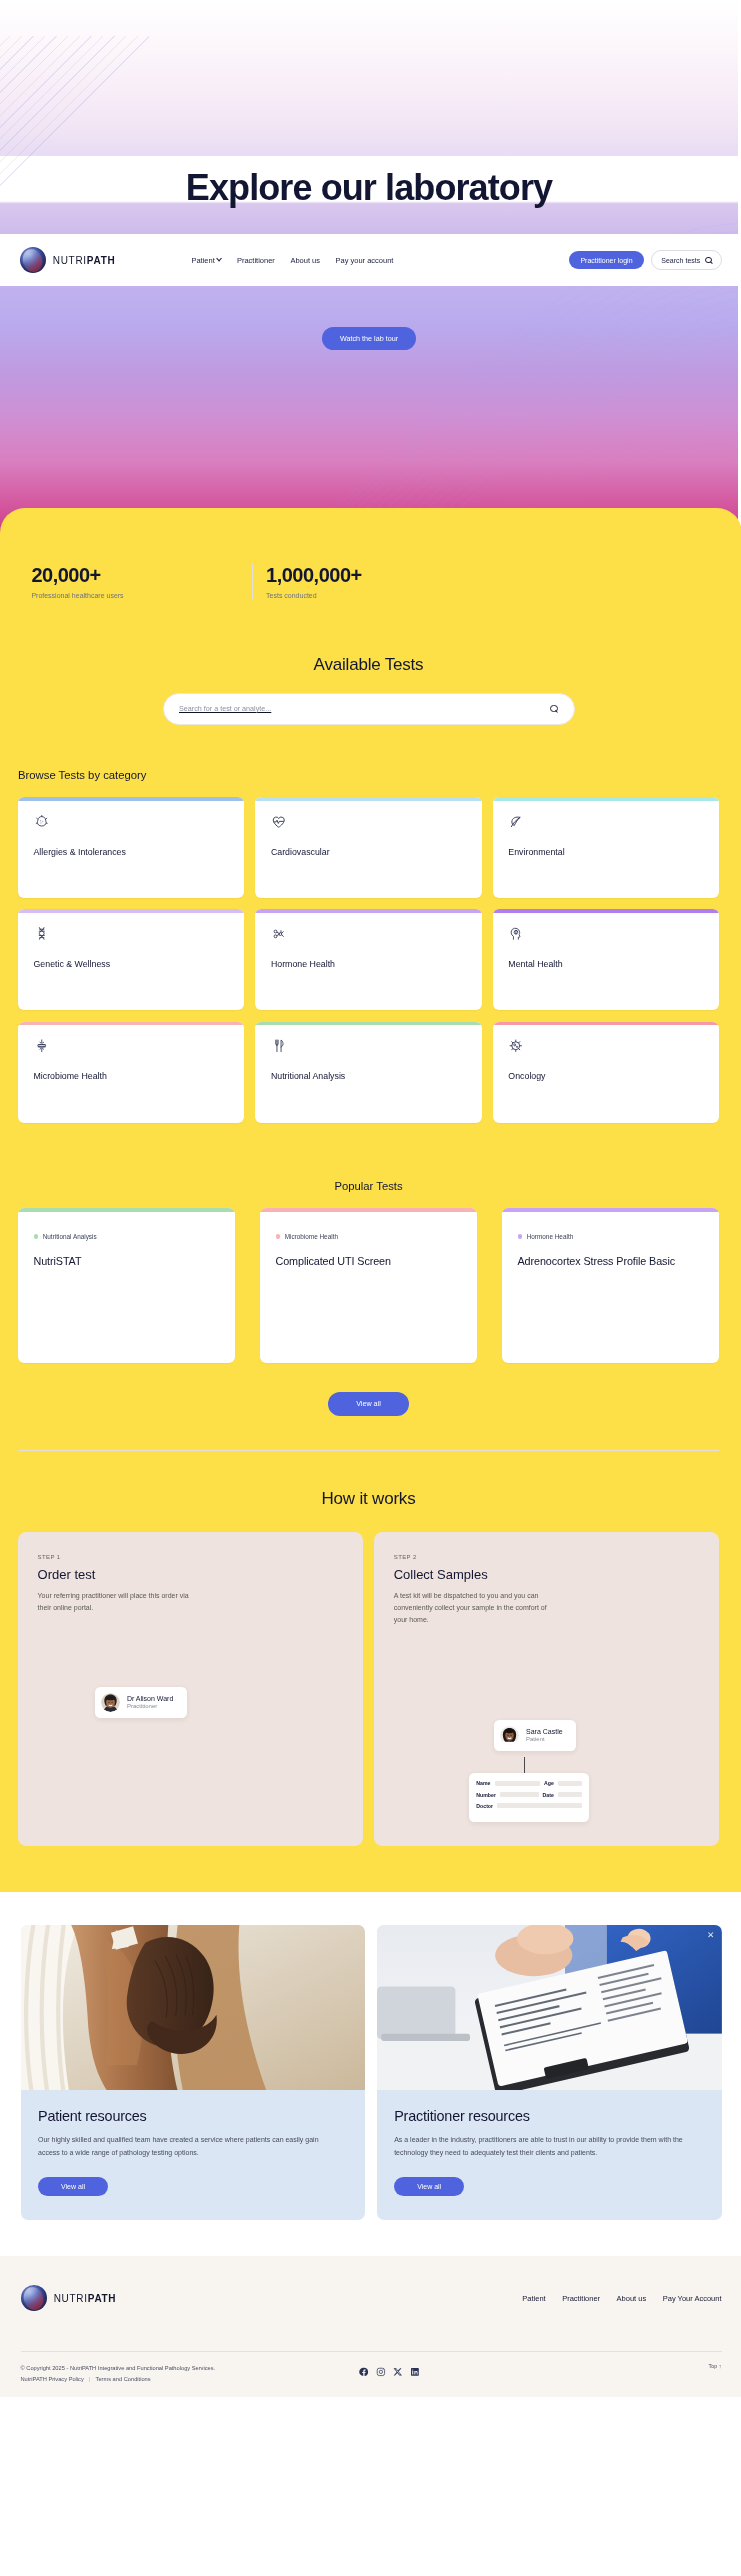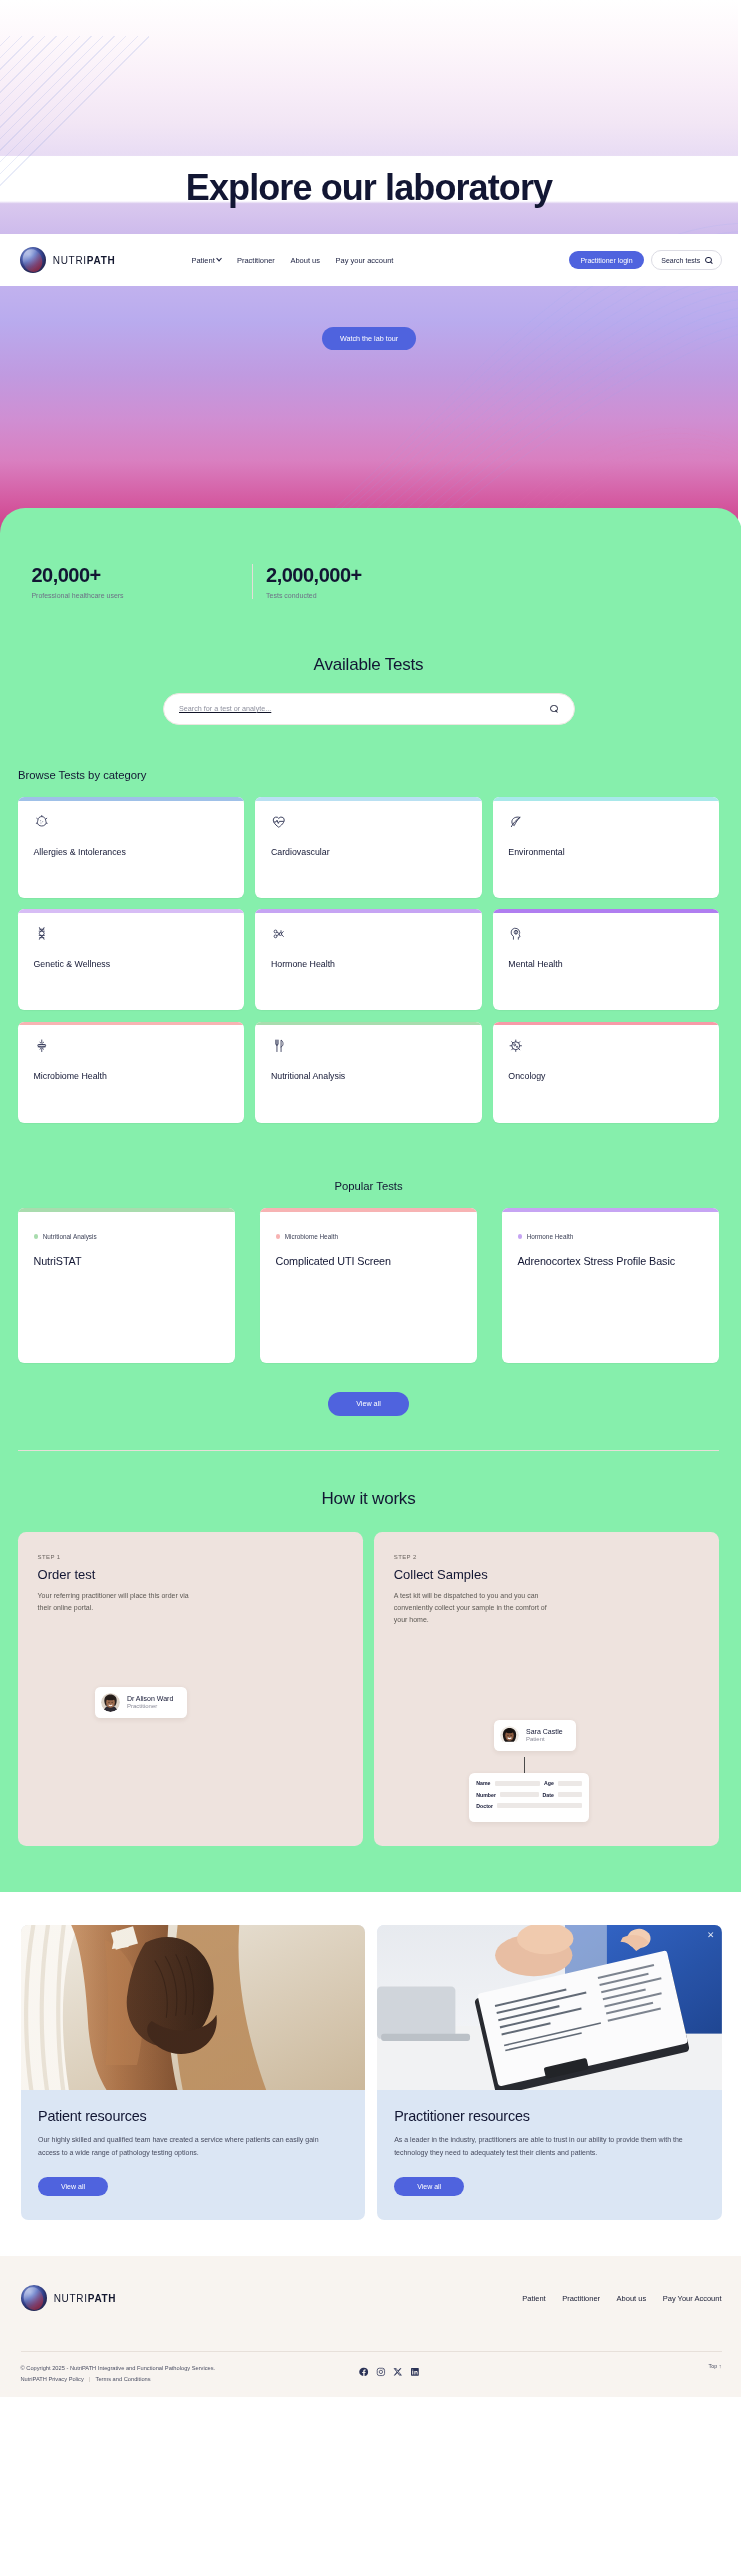--- a/index.html
+++ b/index.html
@@ -145,21 +145,21 @@
     font-size: 7.2px;
     padding: 7.2px 17.5px;
     cursor: pointer;
     font-family: inherit;
   }
 
   
   .sheet {
     position: relative;
     margin-top: -28px;
-    background: #86efac;
+    background: #fde047;
     border-radius: 25px 25px 0 0;
     padding: 0 5px 46px 0;
     z-index: 4;
   }
   .wrap { width: 701px; margin: 0 auto; }
 
   
   .stats { display: grid; grid-template-columns: repeat(3,1fr); padding-top: 56px; }
   .stat { border-left: 0.5px solid #e4ded8; padding: 0 0 0 13.4px; }
   .stat:first-child { border-left: none; padding-left: 13.4px; }
@@ -382,21 +382,21 @@
 
 <main class="sheet">
   <div class="wrap">
 
     <section class="stats">
       <div class="stat">
         <div class="stat-num">20,000+</div>
         <div class="stat-label">Professional healthcare users</div>
       </div>
       <div class="stat">
-        <div class="stat-num">2,000,000+</div>
+        <div class="stat-num">1,000,000+</div>
         <div class="stat-label">Tests conducted</div>
       </div>
     </section>
 
     <section class="available">
       <h2 class="sec-title">Available Tests</h2>
       <div class="searchbar">
         <input type="text" placeholder="Search for a test or analyte..." style="">
         <span class="mag"></span>
       </div>

